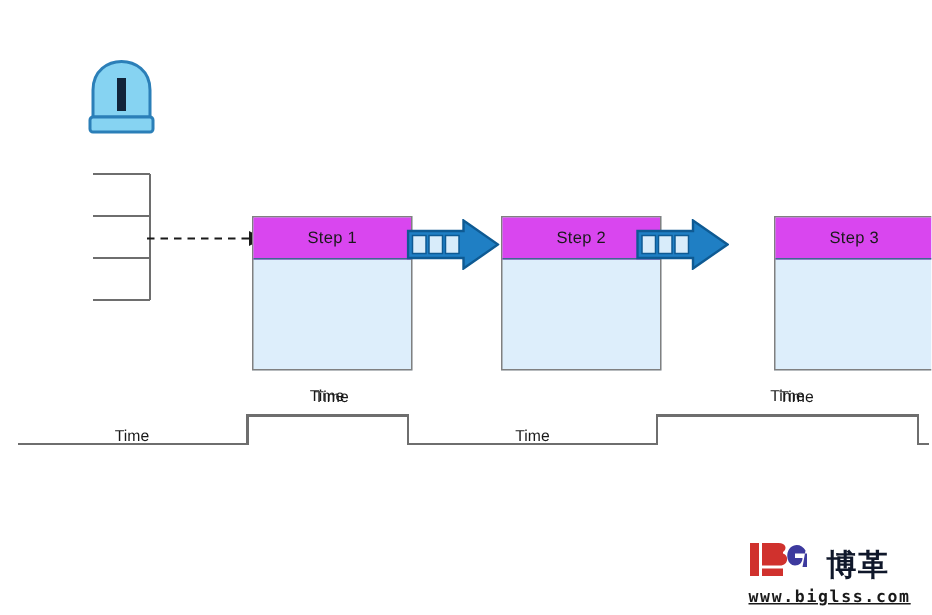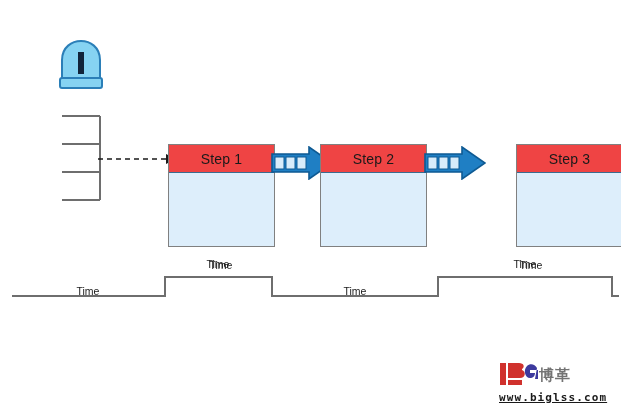--- a/index.html
+++ b/index.html
@@ -33,32 +33,32 @@
     width: 107px;
     height: 103px;
     box-sizing: border-box;
     border: 1px solid #808080;
     background: #ddeefb;
   }
   .step-box .step-head {
     height: 28px;
     box-sizing: border-box;
     border-bottom: 1px solid #3b6b8f;
-    background: #ef4444;
+    background: #d946ef;
     display: flex;
     align-items: center;
     justify-content: center;
     color: #1a1a1a;
-    font-size: 14px;
+    font-size: 11px;
     letter-spacing: 0.2px;
   }
   .step-box .step-body { height: 100%; }
 
   #step1 { left: 168px; top: 144px; }
-  #step2 { left: 320px; top: 144px; }
+  #step2 { left: 334px; top: 144px; }
   #step3 { left: 496px; top: 144px; margin-left: 20px; }
 
   
   .xfer { width: 62px; height: 34px; }
   #xfer1 { left: 271px; top: 146px; }
   #xfer2 { left: 424px; top: 146px; }
 
   
   .box-caption {
     font-size: 10.5px;
@@ -78,25 +78,25 @@
   }
   #wl1 { left: 48px; top: 285px; width: 80px; }
   #wl2 { left: 178px; top: 258px; width: 80px; }
   #wl3 { left: 315px; top: 285px; width: 80px; }
   #wl4 { left: 485px; top: 258px; width: 80px; }
 
   
   .brand { left: 499px; top: 362px; width: 118px; height: 44px; }
   .brand-row { display: flex; align-items: center; height: 27px; }
   .brand-cn {
-    color: #737373;
-    font-size: 15px;
+    color: #0f172a;
+    font-size: 20px;
     font-weight: bold;
     letter-spacing: 1px;
-    margin-left: 0;
+    margin-left: 12px;
     line-height: 1;
     font-family: "DejaVu Sans", sans-serif;
   }
   .brand-url {
     color: #1a1a1a;
     font-size: 11px;
     font-weight: bold;
     letter-spacing: 1.1px;
     margin-top: 2px;
     font-family: "DejaVu Sans Mono", monospace;

